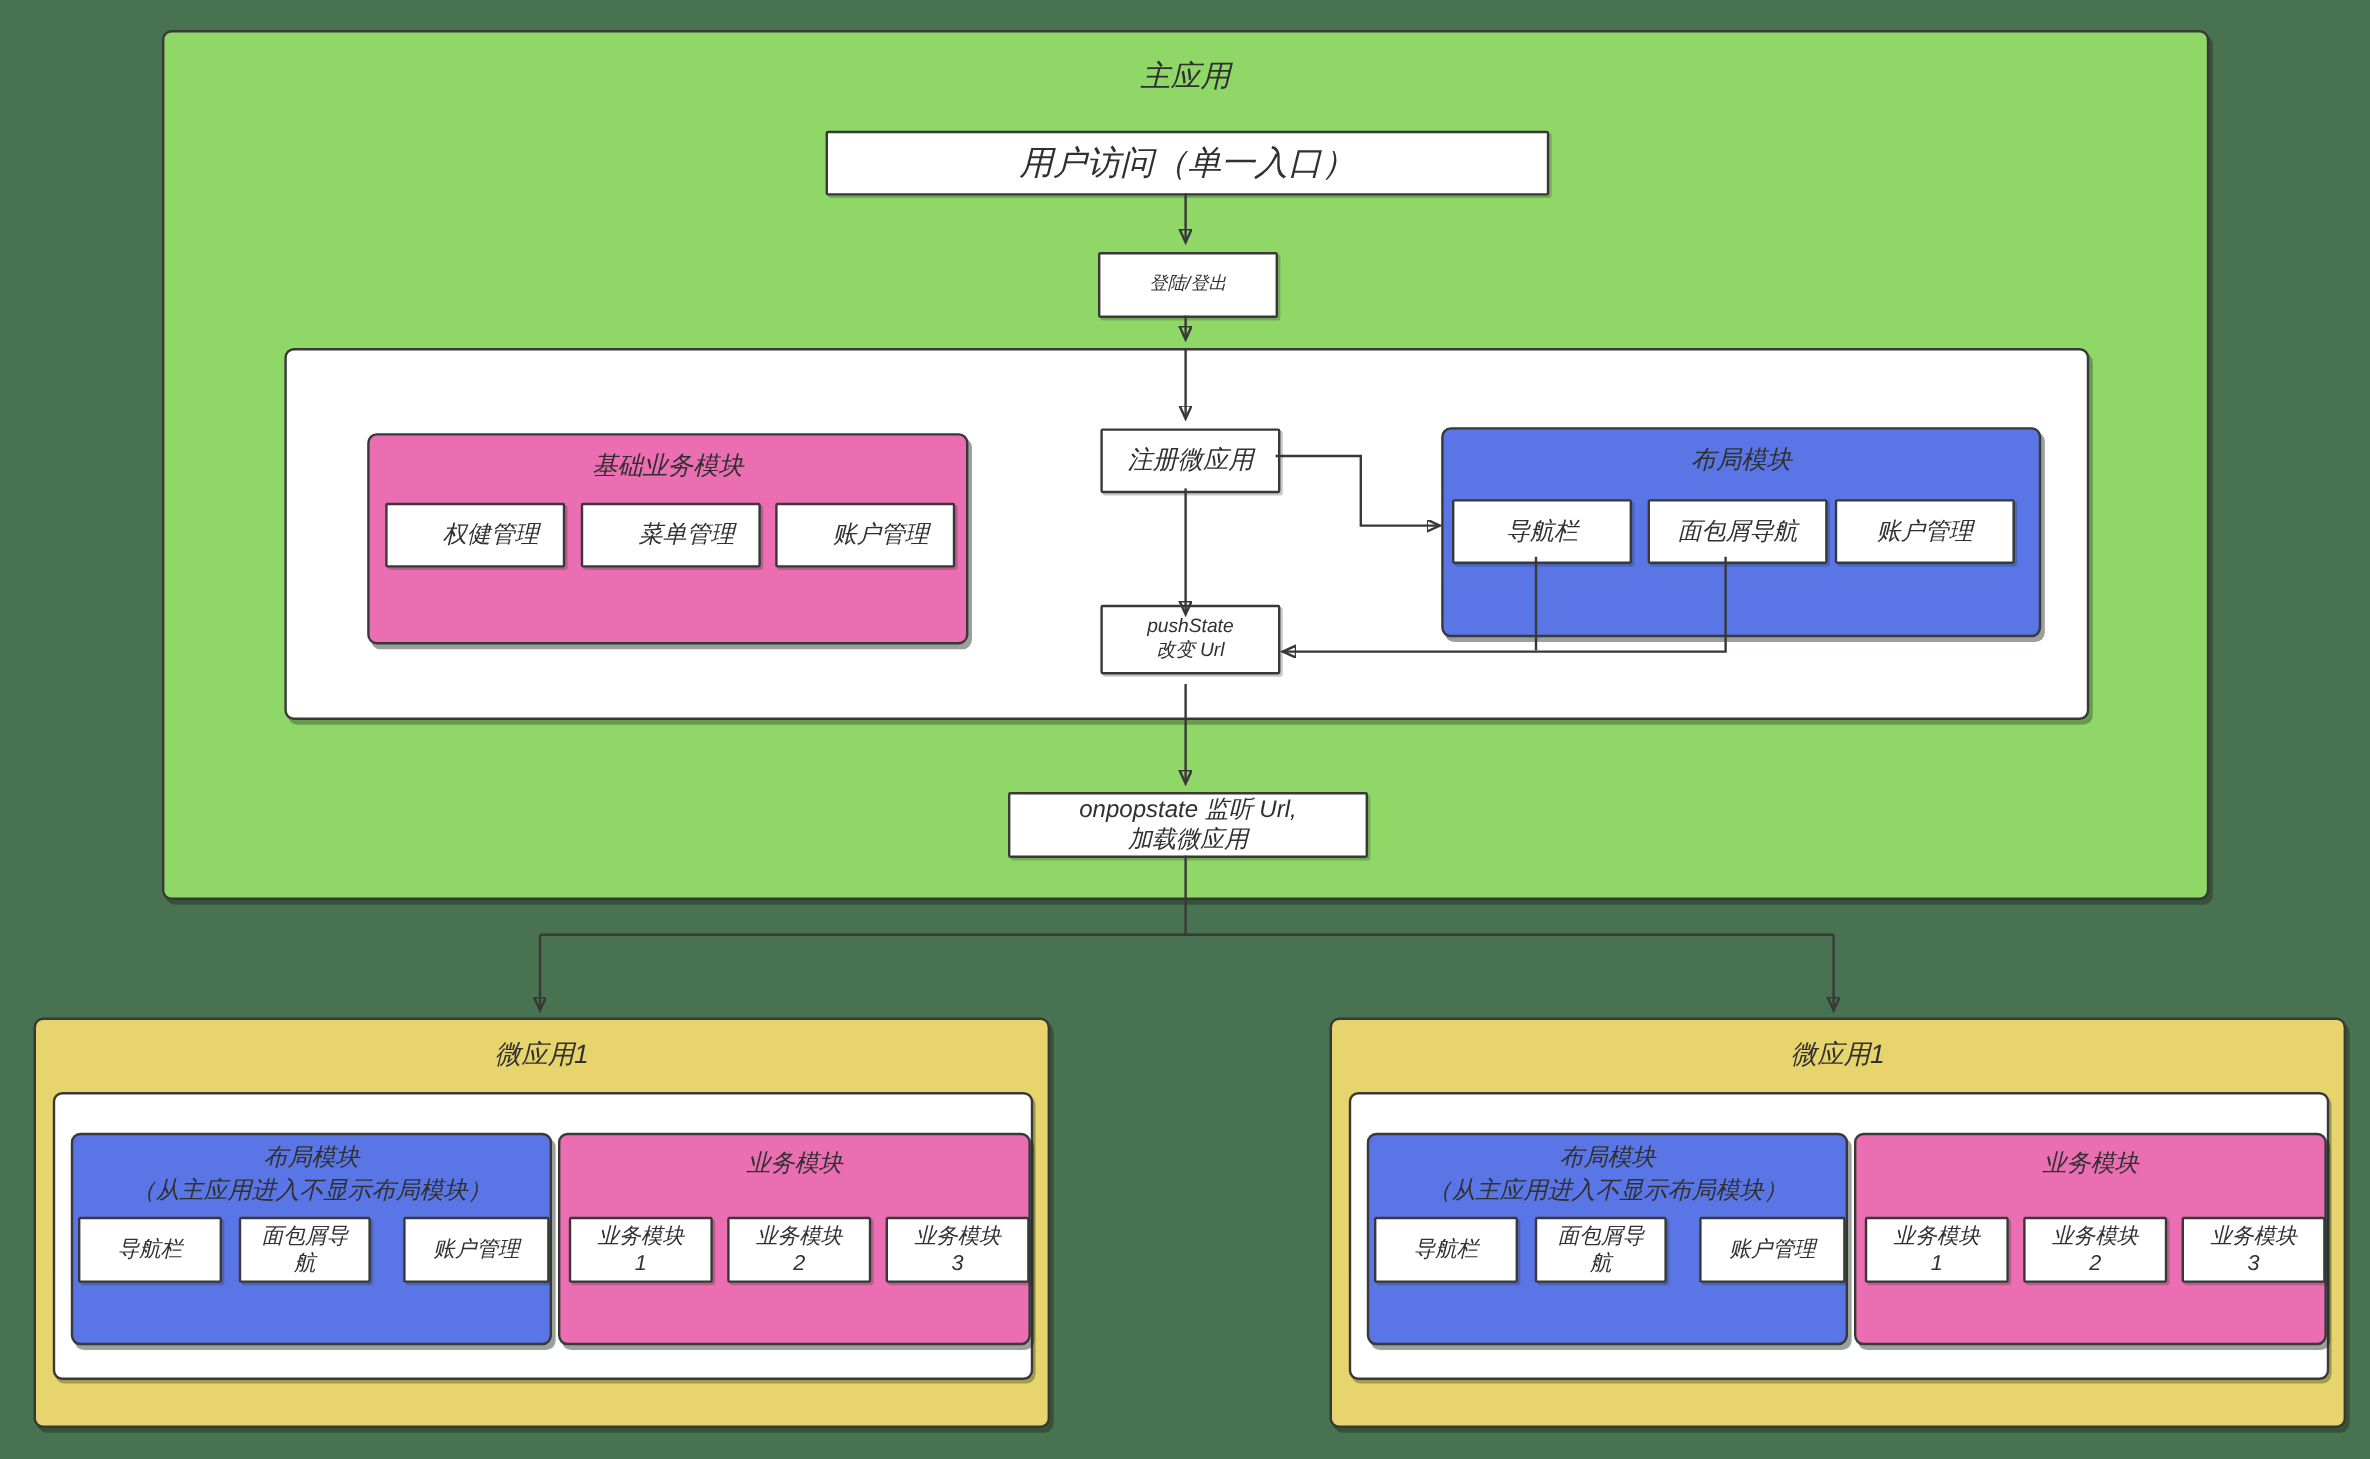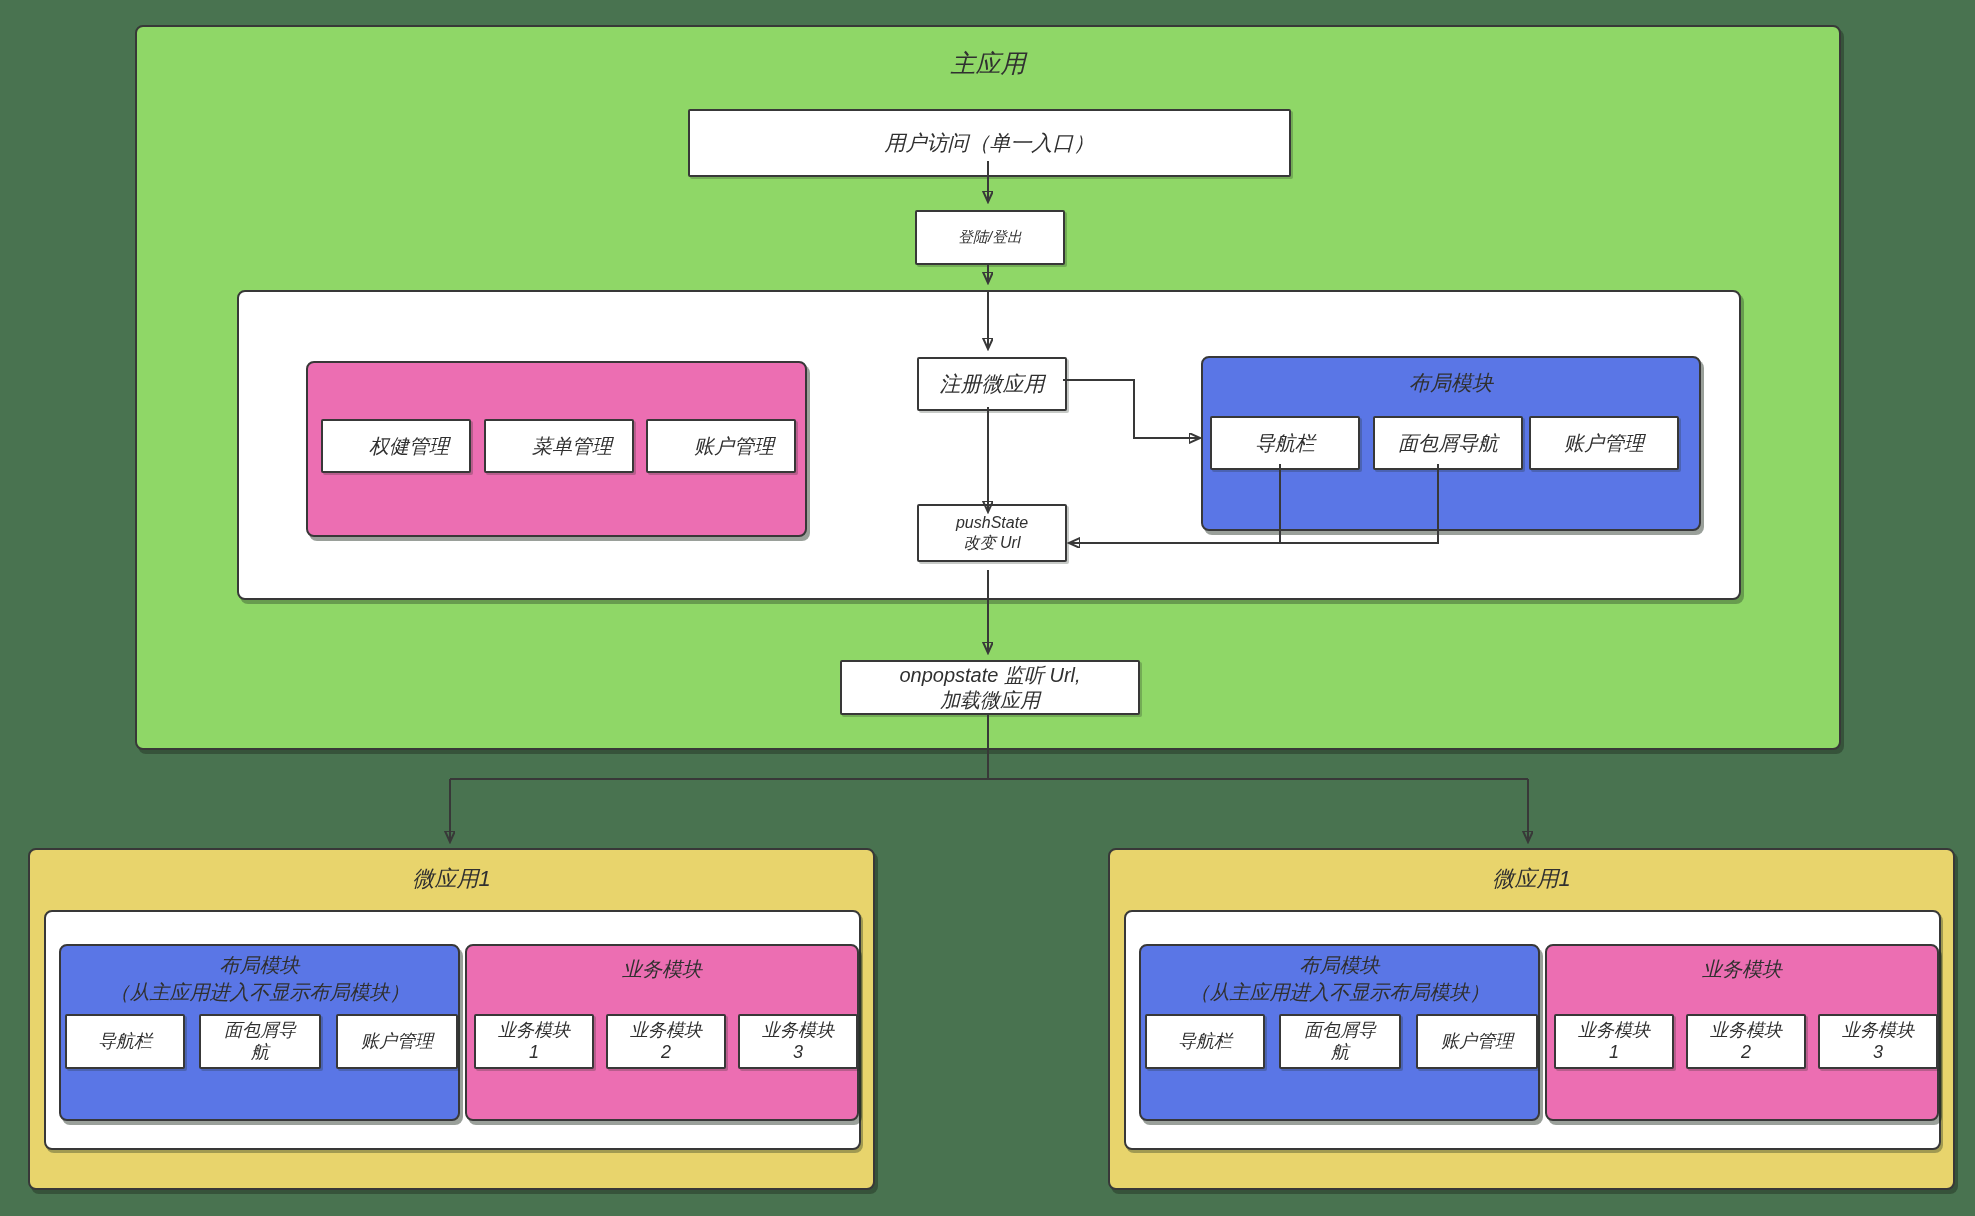--- a/index.html
+++ b/index.html
@@ -24,21 +24,21 @@
   .green-box{background:var(--green);}
   .white-box{background:#fff;}
   .pink-box{background:var(--pink);}
   .blue-box{background:var(--blue);}
   .yellow-box{background:var(--yellow);padding-left:16px;}
   .connectors{position:absolute;left:0;top:0;width:1975px;height:1216px;pointer-events:none;z-index:5;}
   .connectors path{stroke:var(--line);stroke-width:2;fill:none;}
   
   .main-app{left:135px;top:25px;width:1706px;height:725px;}
   .main-title{left:0;top:20px;width:100%;font-size:25px;}
-  .entry-box{left:551px;top:82px;width:603px;height:68px;font-size:21px;}
+  .entry-box{left:551px;top:82px;width:603px;height:54px;font-size:28px;}
   .login-box{left:778px;top:183px;width:150px;height:55px;font-size:15px;}
   .inner-white{left:100px;top:263px;width:1504px;height:310px;border:2px solid var(--line);border-radius:8px;box-shadow:3px 4px 0 rgba(30,45,32,.35);}
   .base-module{left:67px;top:69px;width:501px;height:176px;}
   .layout-module{left:962px;top:64px;width:500px;height:175px;}
   .module-title{left:0;top:11px;width:100%;font-size:21px;}
   .register-box{left:678px;top:65px;width:150px;height:54px;font-size:21px;}
   .pushstate-box{left:678px;top:212px;width:150px;height:58px;font-size:16px;}
   .onpop-box{left:703px;top:633px;width:300px;height:55px;font-size:20px;}
   .base-sub{top:56px;width:150px;height:54px;font-size:20px;padding-left:26px;}
   .base-sub-1{left:13px;} .base-sub-2{left:176px;} .base-sub-3{left:338px;}
@@ -47,21 +47,21 @@
   
   .micro-app{top:848px;width:847px;height:342px;}
   .micro-app-1{left:28px;} .micro-app-2{left:1108px;}
   .micro-title{left:0;top:14px;width:100%;font-size:22px;}
   .micro-white{left:14px;top:60px;width:817px;height:240px;border:2px solid var(--line);border-radius:8px;background:#fff;box-shadow:2px 3px 0 rgba(30,45,32,.35);}
   .micro-blue{left:13px;top:32px;width:401px;height:177px;}
   .micro-pink{left:419px;top:32px;width:394px;height:177px;}
   .mb-title{left:0;top:6px;width:100%;font-size:20px;line-height:1.35;}
   .mp-title{left:0;top:10px;width:100%;font-size:20px;}
   .mb-sub{top:68px;height:55px;font-size:18px;}
-  .mb-sub-1{left:4px;width:120px;} .mb-sub-2{left:138px;width:122px;text-align:center;} .mb-sub-3{left:275px;width:122px;}
+  .mb-sub-1{left:4px;width:120px;} .mb-sub-2{left:138px;width:110px;text-align:center;} .mb-sub-3{left:275px;width:122px;}
   .mp-sub{top:68px;height:55px;font-size:18px;}
   .mp-sub-1{left:7px;width:120px;} .mp-sub-2{left:139px;width:120px;} .mp-sub-3{left:271px;width:120px;}
 </style>
 </head>
 <body>
 
 <div class="canvas">
 
   <svg class="connectors" viewBox="0 0 1975 1216">
     <defs>
@@ -85,20 +85,21 @@
 
   <div class="abs panel green-box main-app">
     <div class="abs ttl main-title">主应用</div>
 
     <div class="abs leaf entry-box">用户访问（单一入口）</div>
     <div class="abs leaf login-box">登陆/登出</div>
 
     <div class="abs white-box inner-white">
 
       <div class="abs panel pink-box base-module">
+        <div class="abs ttl module-title">基础业务模块</div>
         <div class="abs leaf base-sub base-sub-1">权健管理</div>
         <div class="abs leaf base-sub base-sub-2">菜单管理</div>
         <div class="abs leaf base-sub base-sub-3">账户管理</div>
       </div>
 
       <div class="abs leaf register-box">注册微应用</div>
 
       <div class="abs panel blue-box layout-module">
         <div class="abs ttl module-title">布局模块</div>
         <div class="abs leaf lay-sub lay-sub-1">导航栏</div>

